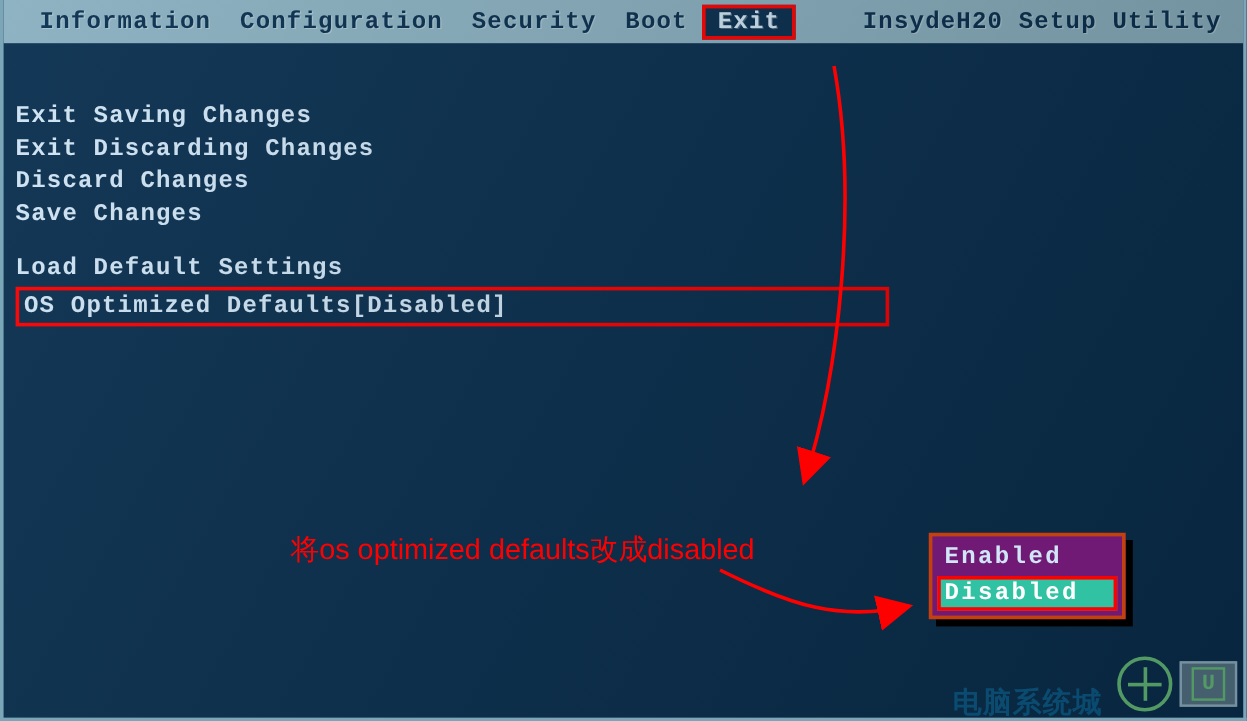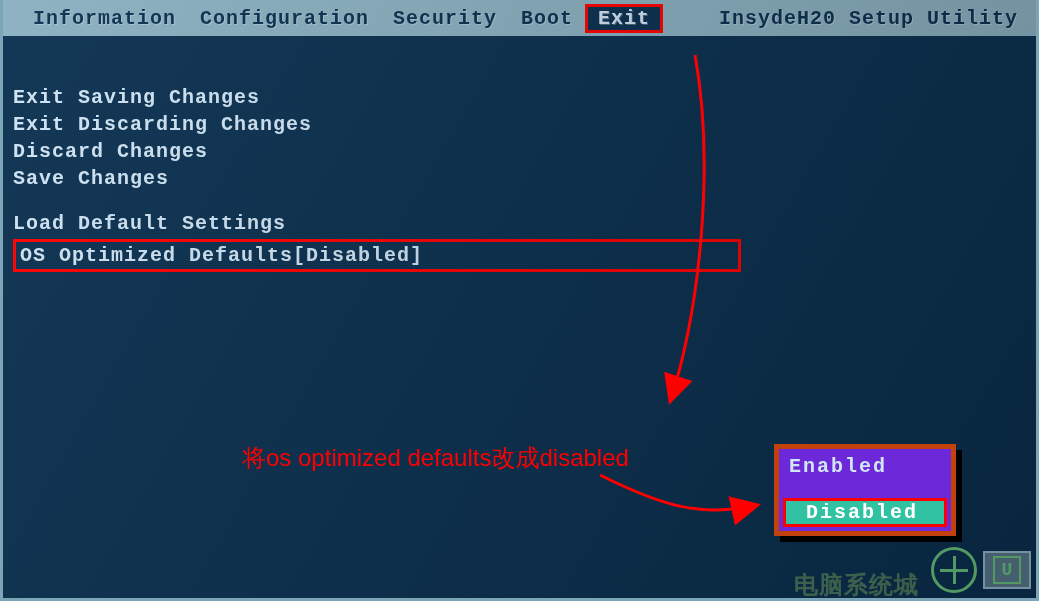--- a/index.html
+++ b/index.html
@@ -56,37 +56,37 @@
     border: 3px solid #ff0000;
     padding: 2px 4px 2px 4px;
     display: flex;
     align-items:center;
     width: 728px;
   }
   .popbox {
     position: absolute;
     top: 444px;
     left: 774px;
-    width: 182px;
-    background: #6d28d9;
-    border: 5px solid #c2410c;
+    width: 164px;
+    background: #701a75;
+    border: 3px solid #c2410c;
     box-shadow: 6px 6px 0 #000;
     padding: 4px;
   }
   .popitem {
     padding: 2px 6px;
     color: #d0e5f5;
     letter-spacing: 2px;
   }
   .popitem.sel {
     background: #31c2a3;
     color: #ffffff;
     border: 3px solid #ff0000;
-    padding: 0 20px;
-    margin-top: 18px;
+    padding: 0 3px;
+    margin-top: 2px;
   }
   .annot {
     position: absolute;
     color: #ff0000;
     font-family: "Microsoft YaHei", sans-serif;
     font-weight: normal;
     font-size: 24px;
     letter-spacing: 0;
   }
   .annot1 { top: 442px; left: 218px; margin-left: 24px; }
@@ -125,21 +125,21 @@
     font-size:18px;
     letter-spacing:0;
   }
   .wm2 .u{
     width:28px; height:28px; border:2px solid #6cc070;
     display:flex; align-items:center; justify-content:center;
     color:#6cc070; font-weight:bold; font-family:"Courier New",monospace;
   }
   .wm-text{
     position:absolute; bottom:0; right:120px;
-    color:#bef264; font-family:Liberation Serif, serif;
+    color:#0ea5e9; font-family:Liberation Serif, serif;
     font-size:24px; font-weight:bold; letter-spacing:1px; opacity:.28;margin-left:40px;
   }
   
   .screen::after{
     content:"";
     position:absolute; inset:0;
     background: linear-gradient(120deg, rgba(255,255,255,.04), rgba(0,0,0,.22));
     pointer-events:none;
   }
 </style>

